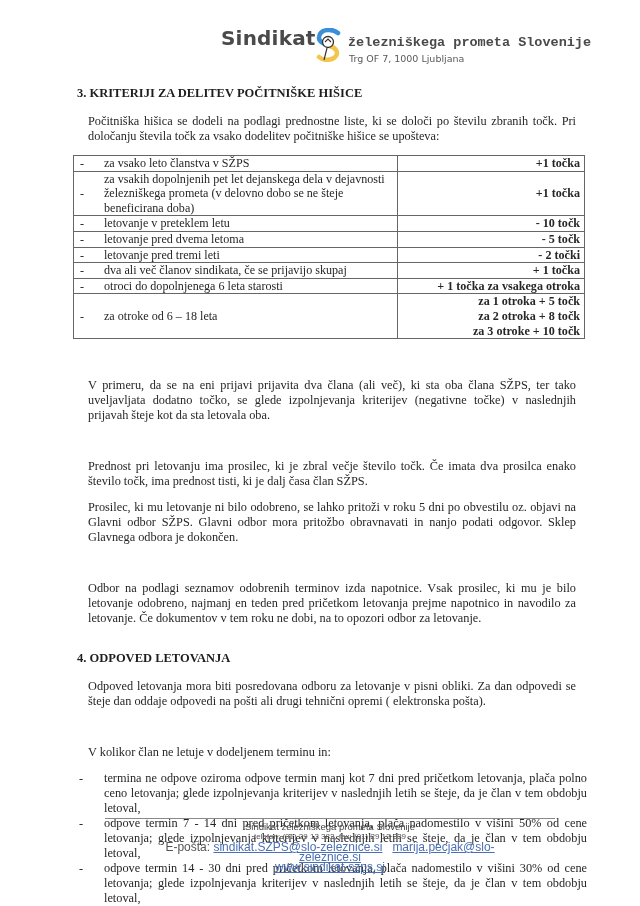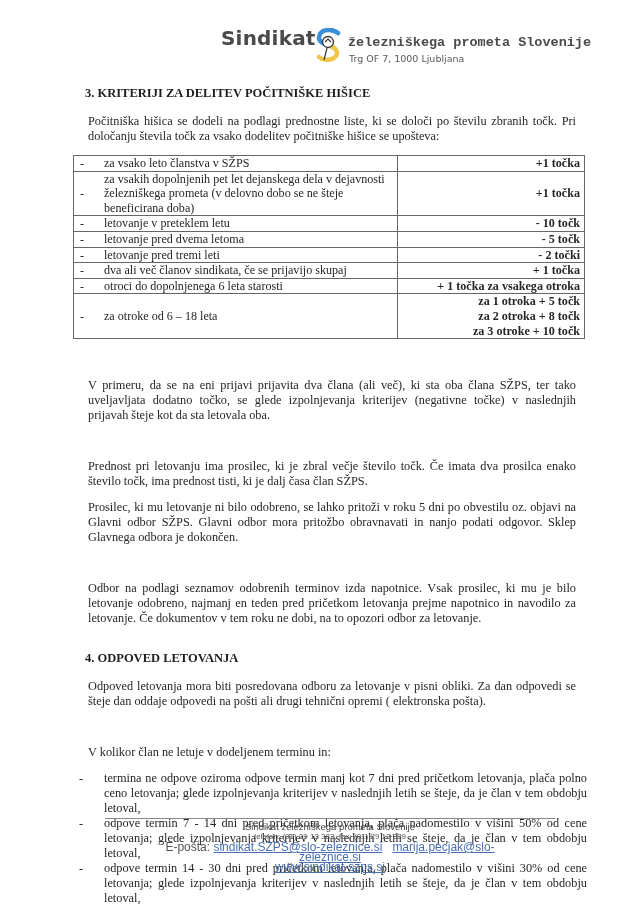--- a/index.html
+++ b/index.html
@@ -7,21 +7,21 @@
 
   
   .header { position: absolute; left: 216px; top: 26px; height: 40px; width: 420px; }
   .brand-left { position: absolute; left: 5px; top: 0; font-family: "DejaVu Sans", sans-serif; font-size: 20px; font-weight: bold; color: #4a4a4a; letter-spacing: 0.2px; }
   .logo { position: absolute; left: 98px; top: 2px; width: 30px; height: 34px; }
   .brand-right { position: absolute; left: 132px; top: 9px; font-family: Liberation Mono, monospace; font-size: 13.5px; font-weight: bold; color: #4a4a4a; white-space: nowrap; }
   .address { position: absolute; left: 133px; top: 27px; font-family: "DejaVu Sans", sans-serif; font-size: 9.5px; color: #5a5a5a; white-space: nowrap; }
 
   
   .content { position: absolute; left: 77px; top: 86px; width: 510px; font-family: "Liberation Serif", serif; font-size: 12.3px; line-height: 15px; color: #262626; }
-  h2 { font-size: 12.5px; font-weight: bold; margin: 0 0 13px 8px; color: #1e1e1e; }
+  h2 { font-size: 12.5px; font-weight: bold; margin: 0 0 13px 0; color: #1e1e1e; }
   p { margin: 11px; text-align: justify; font-family: Liberation Serif, serif; }
   .gap { height: 14px; }
 
   table.crit { border-collapse: collapse; width: 512px; margin-top: 9px; margin-left: -4px; font-size: 12.1px; }
   table.crit td { border: 1px solid #666; padding: 0 4px; line-height: 14.6px; vertical-align: middle; }
   td.dash { width: 14px; text-align: left; padding-left: 6px !important; border-right: none !important; }
   td.desc { border-left: none !important; width: 290px; padding-left: 6px !important; }
   td.pts { text-align: right; font-weight: bold; width: 178px; }
 
   ul.cancel { list-style: none; margin: 0; padding: 0; }

